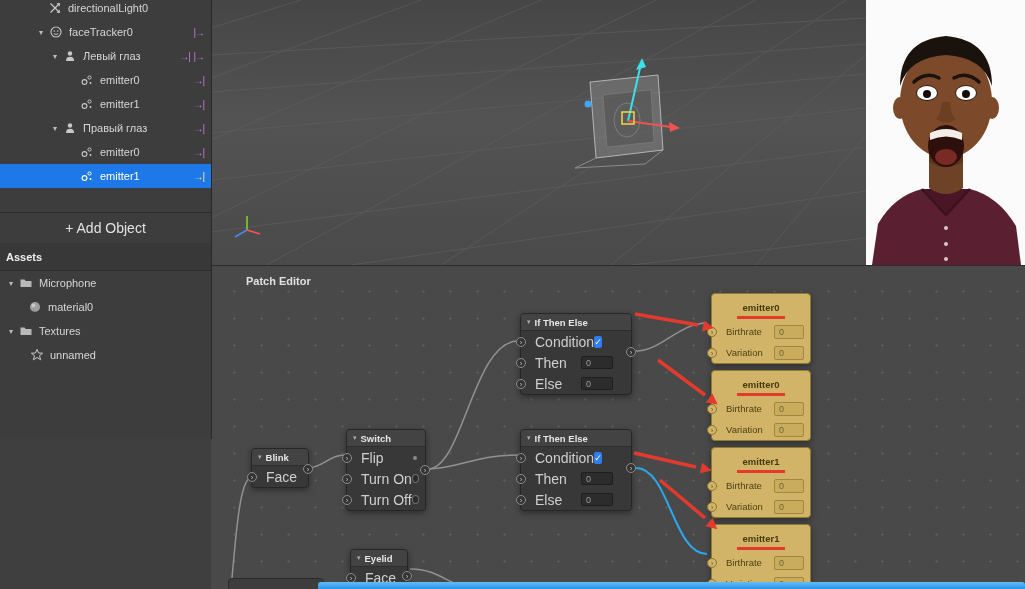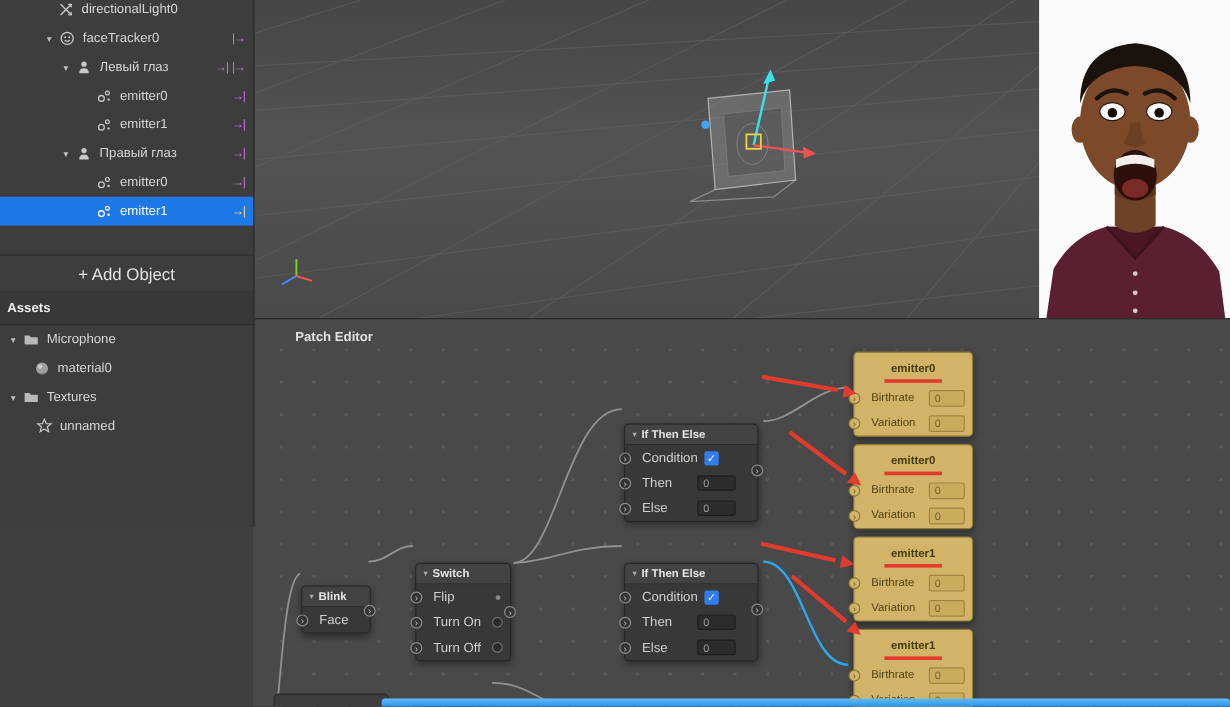--- a/index.html
+++ b/index.html
@@ -34,27 +34,27 @@
   .webcam{position:absolute;left:866px;top:0;width:159px;height:265px;background:#fcfcfc;overflow:hidden;}
   
   .patch{position:absolute;left:211px;top:265px;width:814px;height:324px;background:#494949;
          border-top:1px solid #2b2b2b;overflow:hidden;
          background-image:radial-gradient(circle,#5a5a5a 1.2px,transparent 1.4px);
          background-size:27px 27px;background-position:10px 12px;}
   .patch-title{position:absolute;left:11px;top:9px;font-size:11px;font-weight:bold;color:#e0e0e0;z-index:6;margin-left:24px;}
   .cables{position:absolute;left:0;top:0;z-index:1;pointer-events:none;}
   .annots{position:absolute;left:0;top:0;z-index:7;pointer-events:none;}
   .pnode{position:absolute;background:#383838;border:1px solid #272727;border-radius:4px;
-         box-shadow:0 2px 6px rgba(0,0,0,.4);z-index:3;color:#cfcfcf;box-sizing:border-box;margin-top:40px;}
+         box-shadow:0 2px 6px rgba(0,0,0,.4);z-index:3;color:#cfcfcf;box-sizing:border-box;}
   .phead{height:16px;display:flex;align-items:center;padding:0 6px;background:#434343;
          border-radius:3px 3px 0 0;border-bottom:1px solid #2d2d2d;}
   .disc2{font-size:7px;color:#ababab;margin-right:4px;}
   .ptitle{font-weight:bold;font-size:9.5px;color:#e6e6e6;white-space:nowrap;}
   .prow{height:21px;display:flex;align-items:center;padding:0 6px;position:relative;}
-  .plabel{margin-left:8px;font-size:11px;white-space:nowrap;}
+  .plabel{margin-left:8px;font-size:14px;white-space:nowrap;}
   .pport,.pout,.eport{width:10px;height:10px;border-radius:50%;background:#343434;
          border:1px solid #8d8d8d;color:#bdbdbd;font-size:8px;line-height:9px;text-align:center;
          box-sizing:border-box;}
   .pport{position:absolute;left:-5px;top:50%;transform:translateY(-50%);}
   .pout{position:absolute;right:-5px;}
   .pbox{margin-left:auto;margin-right:12px;width:32px;height:13px;background:#2c2c2c;
         border:1px solid #1e1e1e;border-radius:2px;color:#9c9c9c;font-size:9px;line-height:12px;
         padding-left:4px;box-sizing:border-box;}
   .pcheck{margin-left:auto;margin-right:26px;width:12px;height:12px;background:#2f7df0;
         border-radius:2px;color:#fff;font-size:9px;line-height:12px;text-align:center;}

